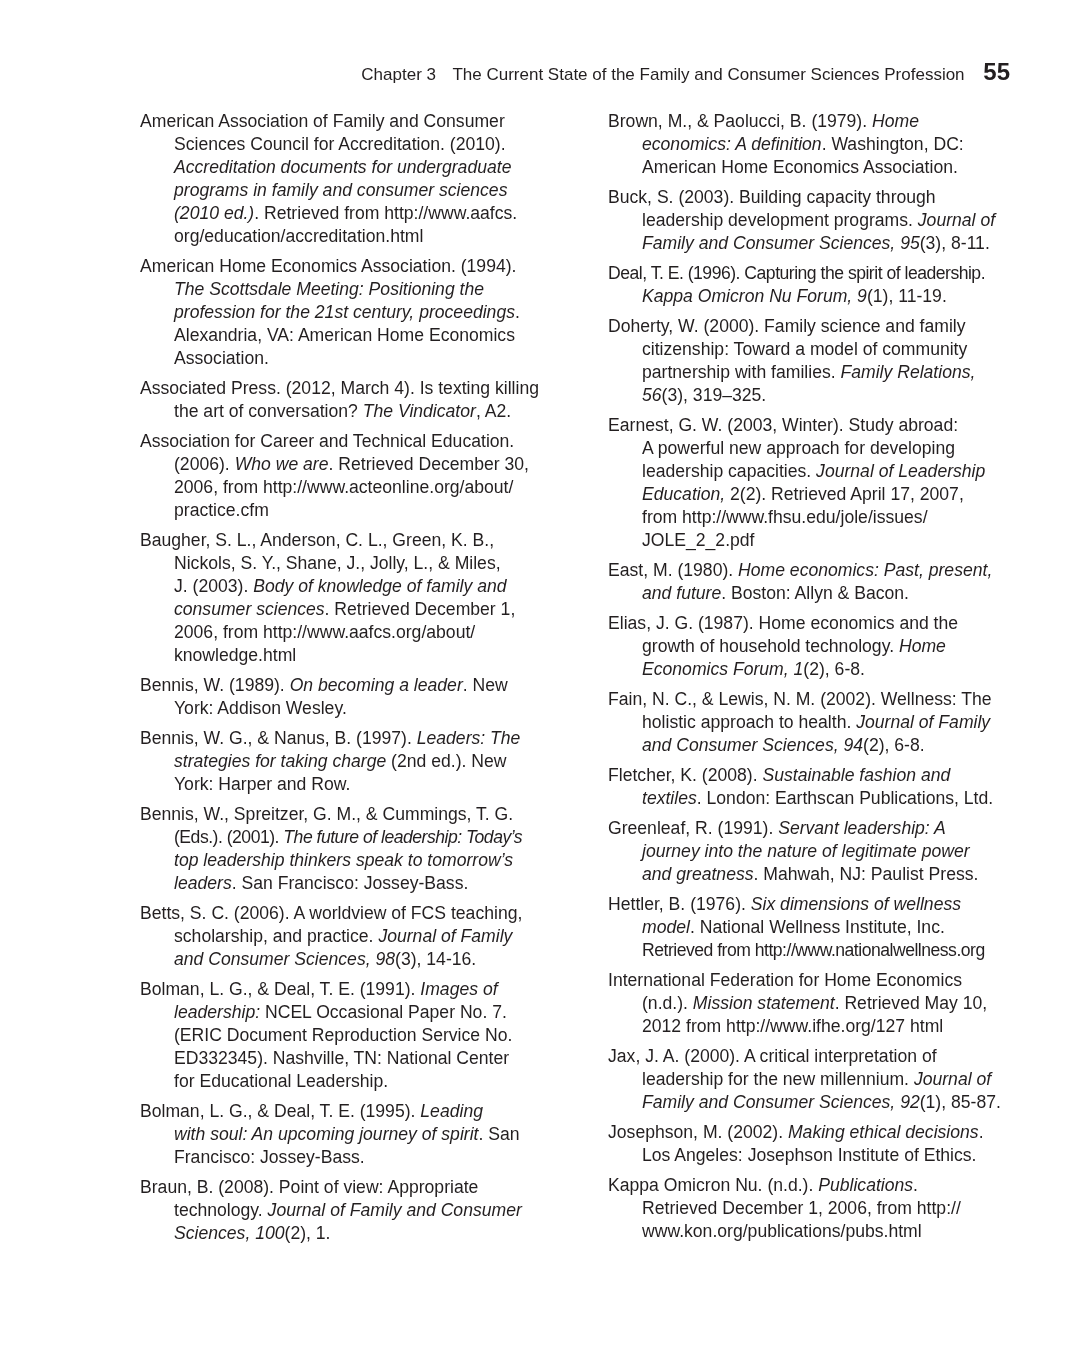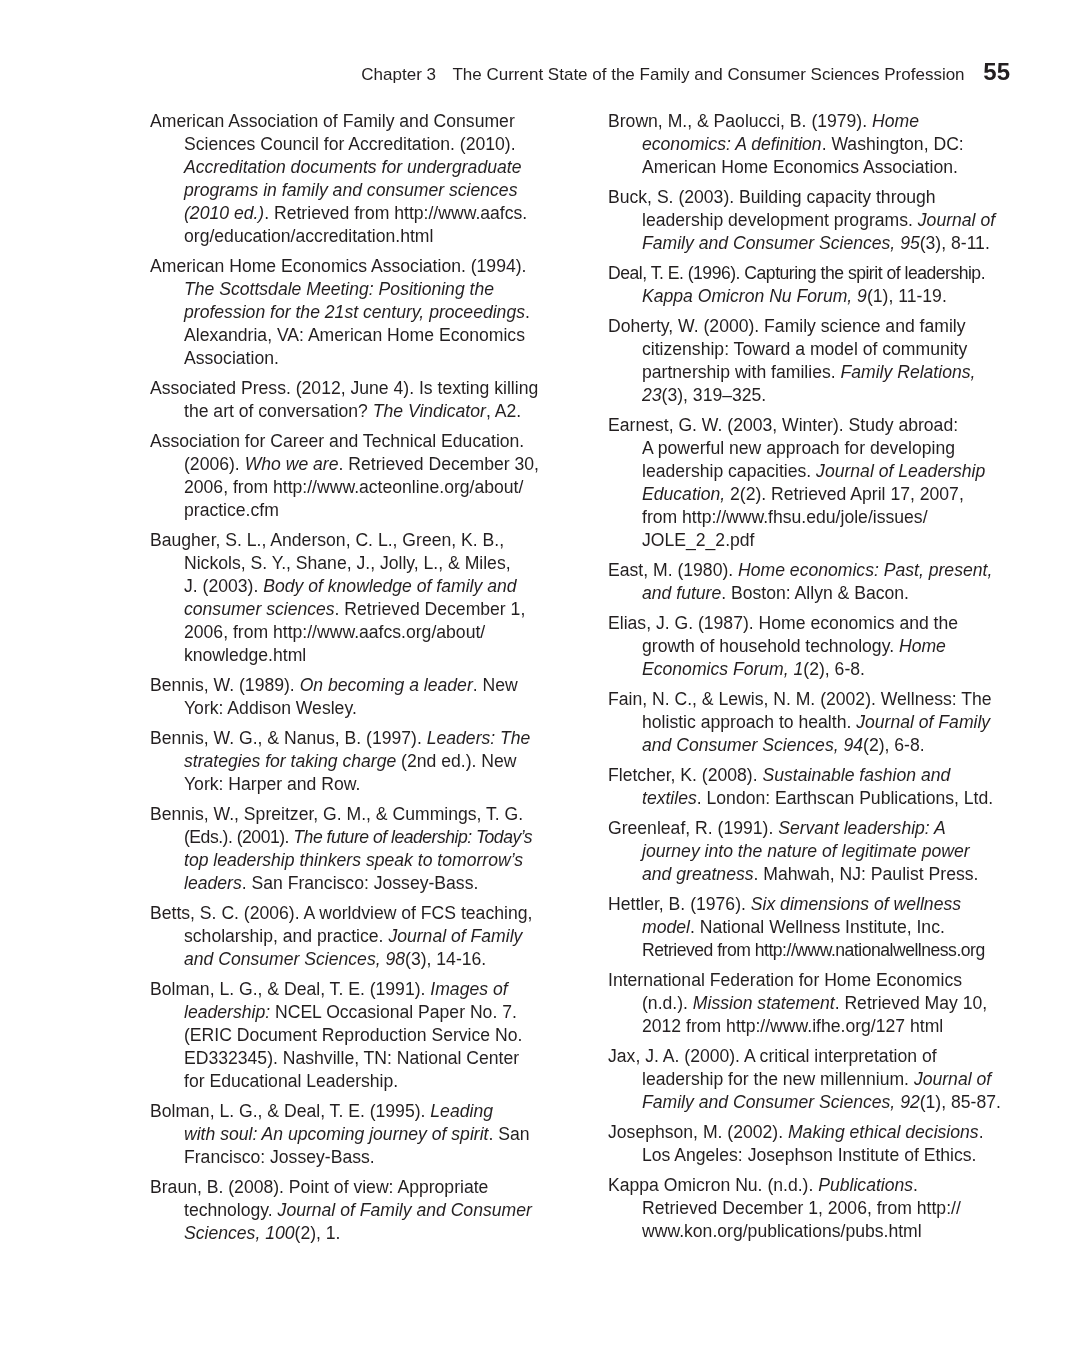--- a/index.html
+++ b/index.html
@@ -2,21 +2,21 @@
 <html><head>
 <meta charset="utf-8">
 <style>
   html, body { margin: 0; padding: 0; background: #ffffff; }
   body { width: 1088px; height: 1361px; position: relative; overflow: hidden;
          font-family: "Liberation Sans", sans-serif; color: #231f20; }
   .running-head { position: absolute; top: 58px; right: 78px; font-size: 17px; white-space: nowrap; }
   .running-head .chap { margin-right: 12px; margin-top: 48px; }
   .running-head .pnum { font-weight: bold; font-size: 24px; margin-left: 14px; }
   .col { position: absolute; top: 110px; width: 440px; }
-  .col.left { left: 150px; }
+  .col.left { left: 140px; }
   .col.right { left: 590px; margin-left: 18px; }
   .ref { margin: 0 0 7px 0; font-size: 17.6px; }
   .ln { display: block; height: 23px; line-height: 23px; white-space: nowrap; }
   .ln.indent { padding-left: 34px; }
   .it { font-style: italic; }
   .cond { letter-spacing: -0.5px; }
 </style>
 </head>
 <body>
 
@@ -36,21 +36,21 @@
       <span class="ln indent"><span class="">org/education/accreditation.html</span></span>
     </div>
     <div class="ref">
       <span class="ln"><span class="">American Home Economics Association. (1994).</span></span>
       <span class="ln indent"><span class="it ">The Scottsdale Meeting: Positioning the</span></span>
       <span class="ln indent"><span class="it ">profession for the 21st century, proceedings</span><span class="">.</span></span>
       <span class="ln indent"><span class="">Alexandria, VA: American Home Economics</span></span>
       <span class="ln indent"><span class="">Association.</span></span>
     </div>
     <div class="ref">
-      <span class="ln"><span class="">Associated Press. (2012, June 4). Is texting killing</span></span>
+      <span class="ln"><span class="">Associated Press. (2012, March 4). Is texting killing</span></span>
       <span class="ln indent"><span class="">the art of conversation? </span><span class="it ">The Vindicator</span><span class="">, A2.</span></span>
     </div>
     <div class="ref">
       <span class="ln"><span class="">Association for Career and Technical Education.</span></span>
       <span class="ln indent"><span class="">(2006). </span><span class="it ">Who we are</span><span class="">. Retrieved December 30,</span></span>
       <span class="ln indent"><span class="">2006, from http://www.acteonline.org/about/</span></span>
       <span class="ln indent"><span class="">practice.cfm</span></span>
     </div>
     <div class="ref">
       <span class="ln"><span class="">Baugher, S. L., Anderson, C. L., Green, K. B.,</span></span>
@@ -110,21 +110,21 @@
       <span class="ln indent"><span class="it ">Family and Consumer Sciences, 95</span><span class="">(3), 8-11.</span></span>
     </div>
     <div class="ref">
       <span class="ln"><span class="cond">Deal, T. E. (1996). Capturing the spirit of leadership.</span></span>
       <span class="ln indent"><span class="it ">Kappa Omicron Nu Forum, 9</span><span class="">(1), 11-19.</span></span>
     </div>
     <div class="ref">
       <span class="ln"><span class="">Doherty, W. (2000). Family science and family</span></span>
       <span class="ln indent"><span class="">citizenship: Toward a model of community</span></span>
       <span class="ln indent"><span class="">partnership with families. </span><span class="it ">Family Relations,</span></span>
-      <span class="ln indent"><span class="it ">23</span><span class="">(3), 319–325.</span></span>
+      <span class="ln indent"><span class="it ">56</span><span class="">(3), 319–325.</span></span>
     </div>
     <div class="ref">
       <span class="ln"><span class="">Earnest, G. W. (2003, Winter). Study abroad:</span></span>
       <span class="ln indent"><span class="">A powerful new approach for developing</span></span>
       <span class="ln indent"><span class="">leadership capacities. </span><span class="it ">Journal of Leadership</span></span>
       <span class="ln indent"><span class="it ">Education,</span><span class=""> 2(2). Retrieved April 17, 2007,</span></span>
       <span class="ln indent"><span class="">from http://www.fhsu.edu/jole/issues/</span></span>
       <span class="ln indent"><span class="">JOLE_2_2.pdf</span></span>
     </div>
     <div class="ref">

